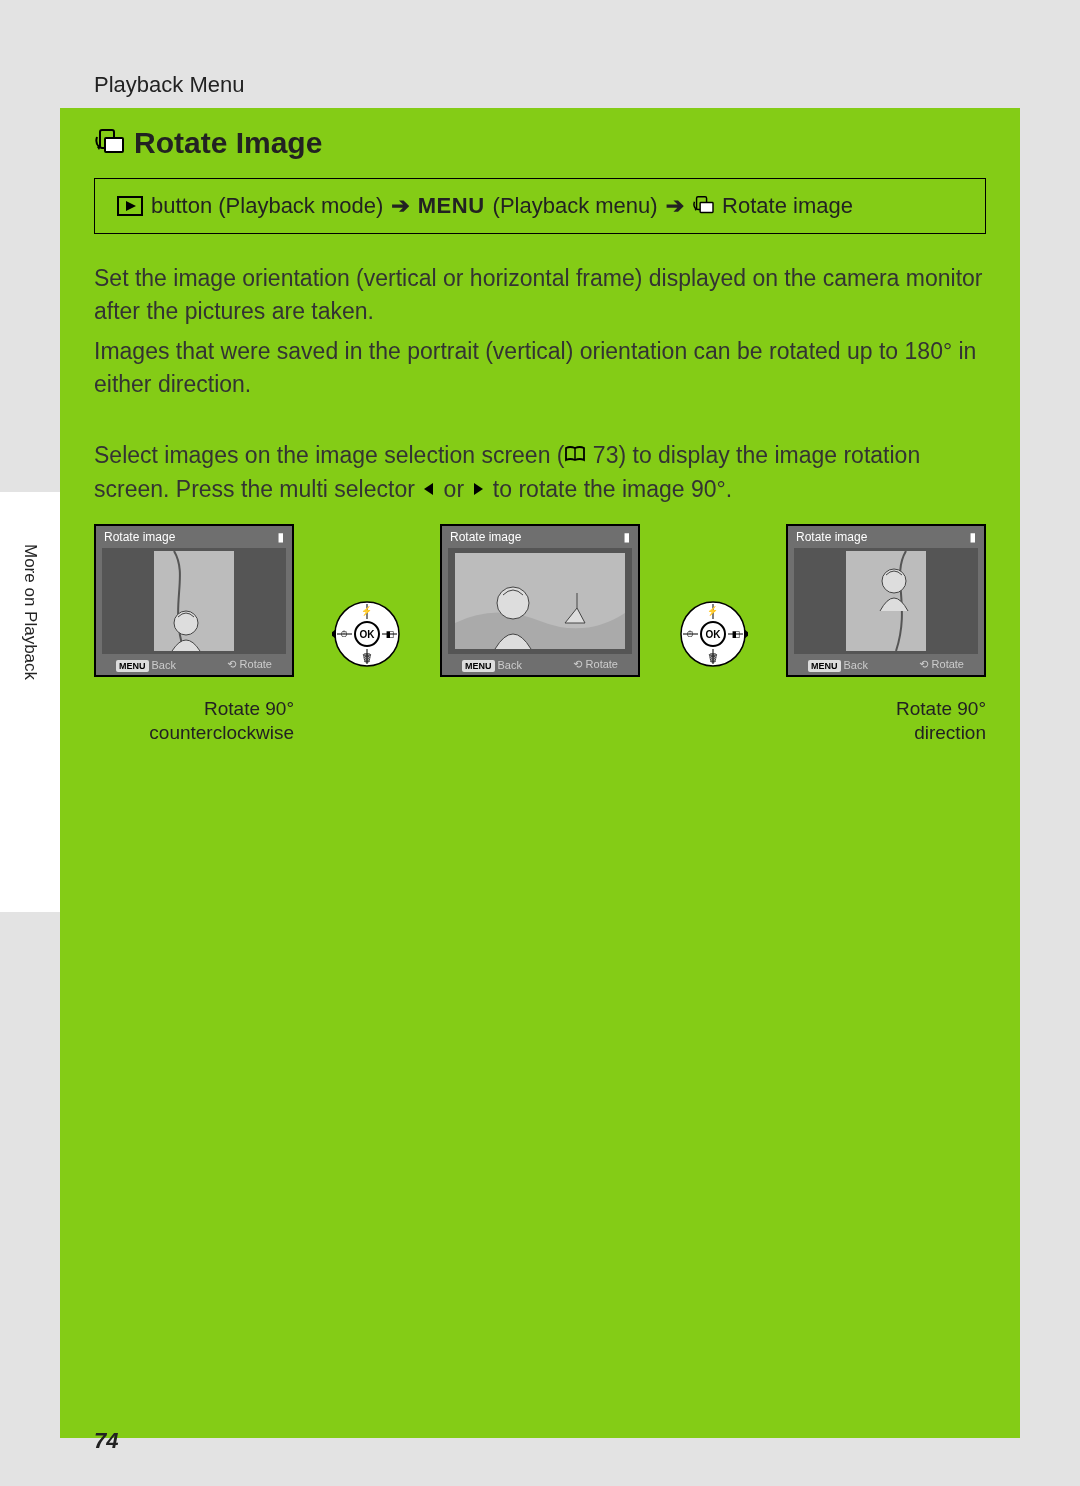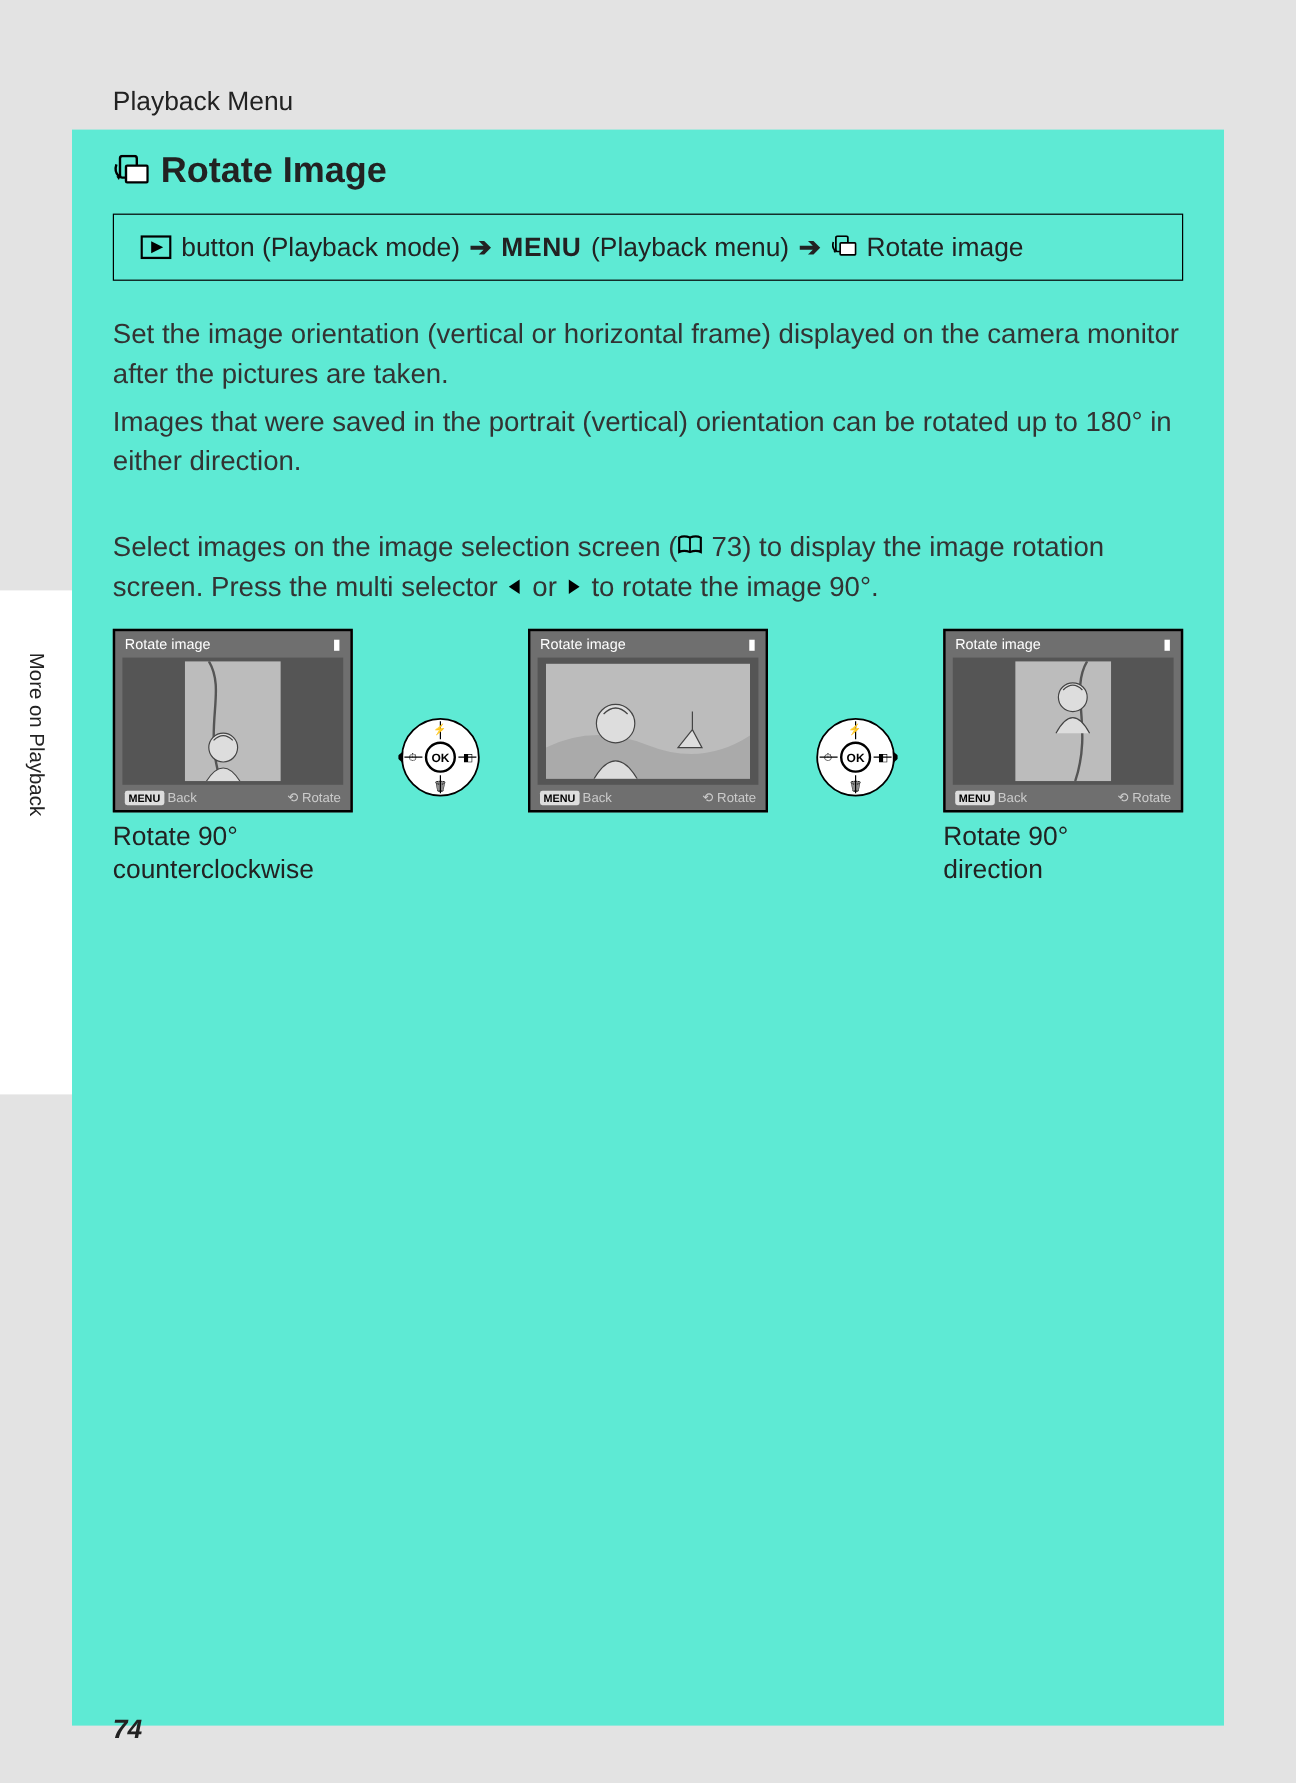--- a/index.html
+++ b/index.html
@@ -12,21 +12,21 @@
     box-sizing:border-box;
   }
   .header-area{
     padding:72px 16px 0 94px;
     font-size:22px;
   }
   .page-body{
     position:absolute;
     left:60px;top:108px;
     width:960px;height:1330px;
-    background:#5eead4;
+    background:#84cc16;
     box-sizing:border-box;
     padding:18px 34px 0 34px;
   }
   h1{
     font-size:30px;
     font-weight:700;
     display:flex;
     align-items:center;
     gap:10px;
     margin:0 0 18px 0;
@@ -72,35 +72,35 @@
     padding:4px 8px;font-size:12px;
   }
   .camshot .mid{
     height:106px;
     background:#555;
     margin:0 6px;
     display:flex;align-items:center;justify-content:center;
   }
   .camshot .bot{
     display:flex;justify-content:space-between;align-items:center;
-    padding:4px 8px;font-size:11px;color:#ccc;
+    padding:4px 20px;font-size:11px;color:#ccc;
   }
   .camshot .bot .mtag{
     background:#ddd;color:#000;font-size:9px;font-weight:700;
     padding:1px 3px;border-radius:2px;margin-right:3px;
   }
   .pad{
     width:70px;height:70px;
     position:relative;
     align-self:center;
   }
   .pad svg{width:70px;height:70px;}
   .caption{
-    text-align:left;font-size:22px;line-height:1.25;
-    margin-top:6px;
+    text-align:right;font-size:19px;line-height:1.25;
+    margin-top:20px;
   }
   .side-tab{
     position:absolute;
     left:0;top:492px;
     width:60px;height:420px;
     background:#fff;
   }
   .side-tab .vtext{
     position:absolute;
     left:50%;top:52px;

